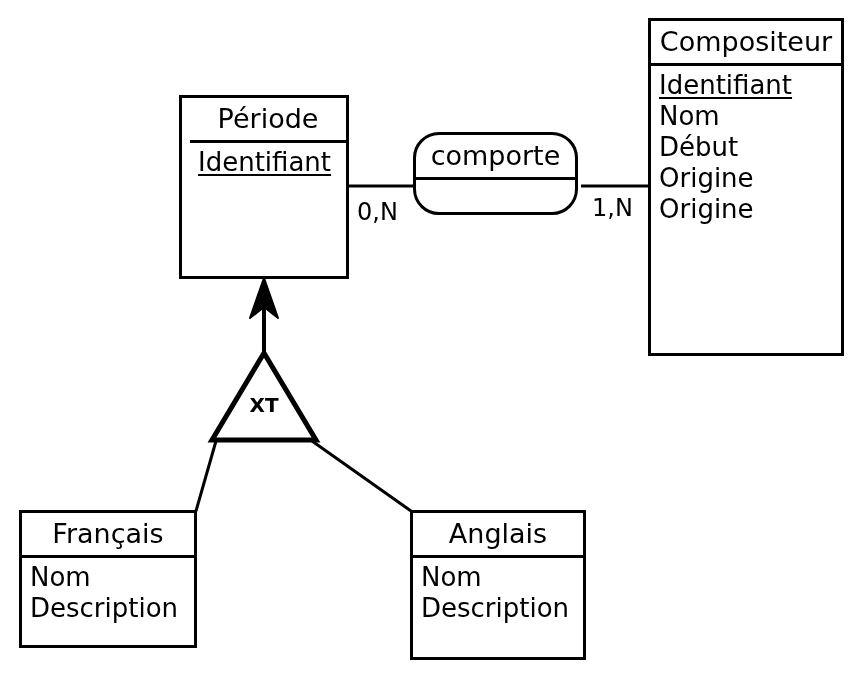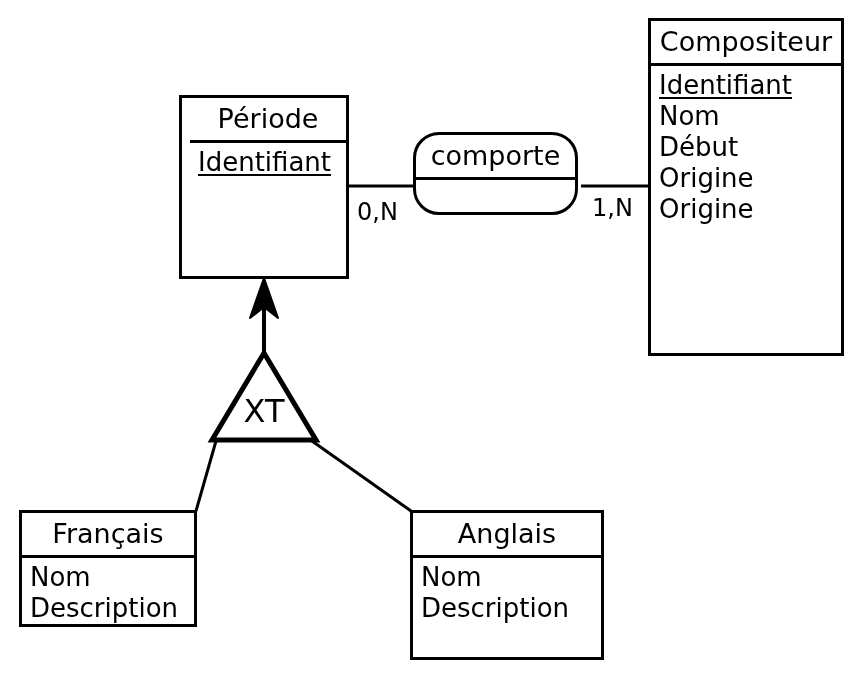--- a/index.html
+++ b/index.html
@@ -80,25 +80,26 @@
   .card-label {
     position: absolute;
     font-size: 24px;
     line-height: 1;
     white-space: nowrap;
     z-index: 4;
     background: transparent;
   }
   .xt-label {
     position: absolute;
-    font-size: 32px;
+    font-size: 20px;
     line-height: 1;
     white-space: nowrap;
     z-index: 4;
     text-align: center;
+    font-weight: bold;
   }
 </style>
 </head>
 <body>
 
 <div id="canvas">
 
   <svg class="edges" viewBox="0 0 862 678" xmlns="http://www.w3.org/2000/svg">
 
     <line x1="348" y1="186" x2="420" y2="186" stroke="#000000" stroke-width="3"></line>
@@ -137,29 +138,29 @@
   <div class="relationship" style="left:413px; top:132px; width:165px; height:83px;">
     <div class="rel-title">comporte</div>
     <div class="rel-body"></div>
   </div>
 
   <div class="card-label" style="left:357px; top:200px;">0,N</div>
   <div class="card-label" style="left:592px; top:196px;">1,N</div>
 
   <div class="xt-label" style="left:237px; top:395px; width:54px;">XT</div>
 
-  <div class="entity" style="left:19px; top:510px; width:178px; height:117px;">
+  <div class="entity" style="left:19px; top:510px; width:178px; height:138px;">
     <div class="ent-title">Français</div>
     <div class="ent-attrs">
       <span class="attr">Nom</span>
       <span class="attr">Description</span>
     </div>
   </div>
 
-  <div class="entity" style="left:410px; top:510px; width:194px; height:150px;">
+  <div class="entity" style="left:410px; top:510px; width:176px; height:150px;">
     <div class="ent-title">Anglais</div>
     <div class="ent-attrs">
       <span class="attr">Nom</span>
       <span class="attr">Description</span>
     </div>
   </div>
 
 </div>
 
 </body></html>

